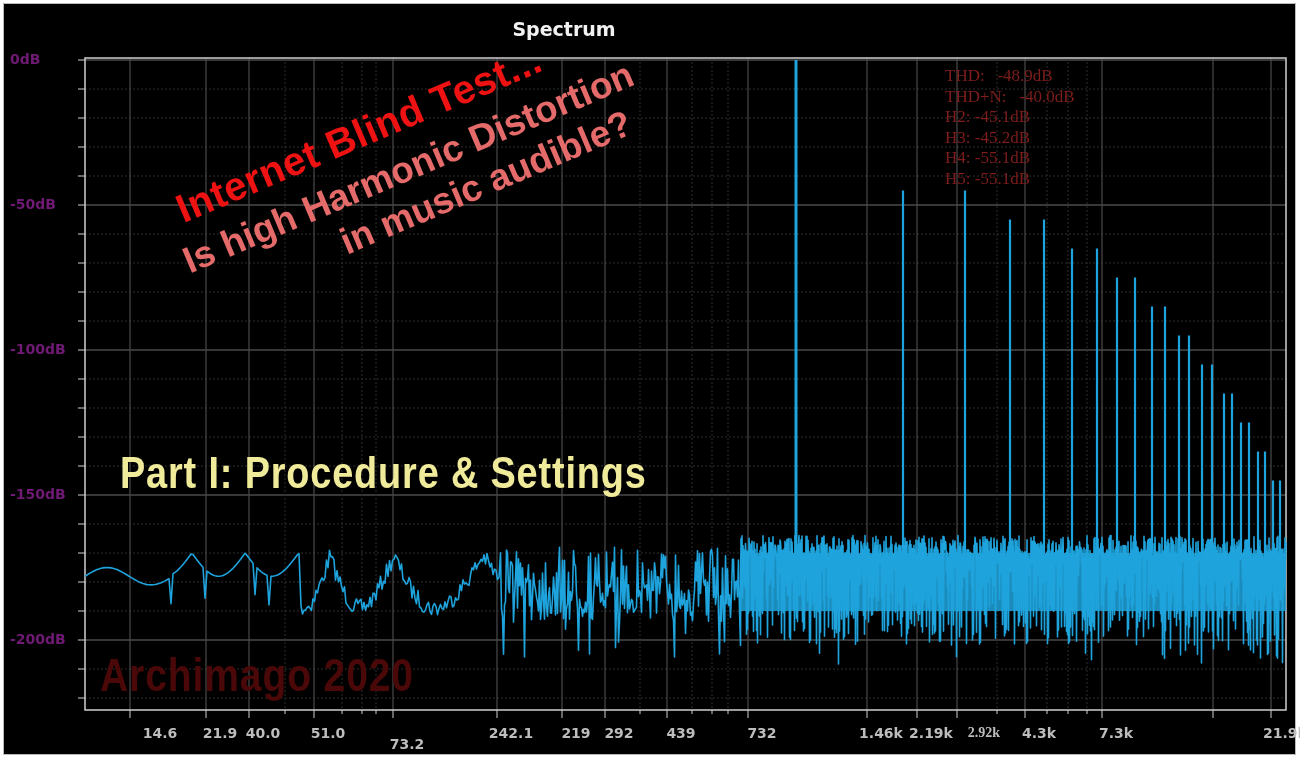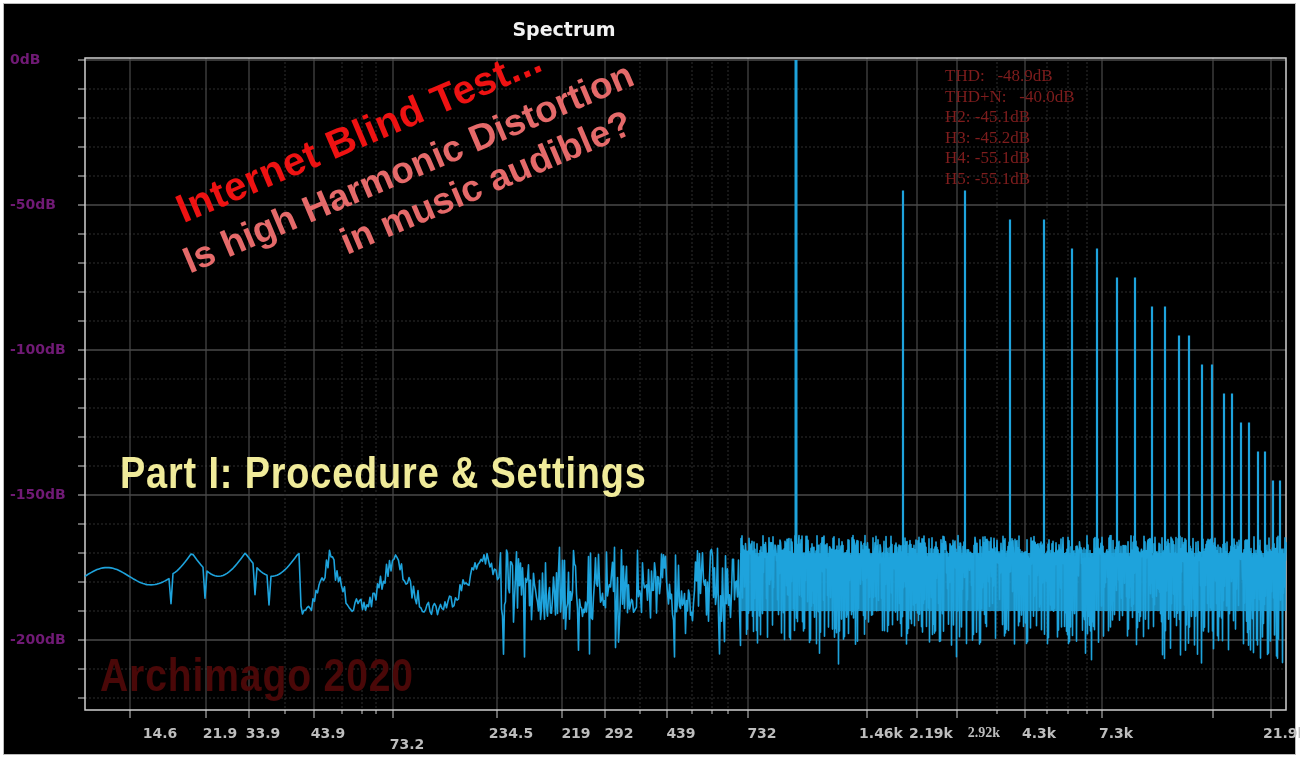--- a/index.html
+++ b/index.html
@@ -166,24 +166,24 @@
 <div id="ylabels">
     <div class="ylab" style="left: 10px; top: 51px;">0dB</div>
     <div class="ylab" style="left: 10px; top: 196px;">-50dB</div>
     <div class="ylab" style="left: 10px; top: 341px;">-100dB</div>
     <div class="ylab" style="left: 10px; top: 486px;">-150dB</div>
     <div class="ylab" style="left: 10px; top: 631px;">-200dB</div>
   </div>
 <div id="xlabels">
     <div class="xlab" style="left: 144px; margin-left: 16px;">14.6</div>
     <div class="xlab" style="left: 220px;">21.9</div>
-    <div class="xlab" style="left: 263px;">33.9</div>
-    <div class="xlab" style="left: 328px;">43.9</div>
+    <div class="xlab" style="left: 263px;">40.0</div>
+    <div class="xlab" style="left: 328px;">51.0</div>
     <div class="xlab" style="left: 407px; margin-top: 11px;">73.2</div>
-    <div class="xlab" style="left: 511px;">234.5</div>
+    <div class="xlab" style="left: 511px;">242.1</div>
     <div class="xlab" style="left: 576px;">219</div>
     <div class="xlab" style="left: 619px;">292</div>
     <div class="xlab" style="left: 681px;">439</div>
     <div class="xlab" style="left: 762px;">732</div>
     <div class="xlab" style="left: 881px;">1.46k</div>
     <div class="xlab" style="left: 931px;">2.19k</div>
     <div class="xlab" style="left: 984px; font-family: Liberation Serif, serif;">2.92k</div>
     <div class="xlab" style="left: 1039px;">4.3k</div>
     <div class="xlab" style="left: 1116px;">7.3k</div>
     <div class="xlab" style="left: 1227px; margin-top: 44px;">14.6k</div>

